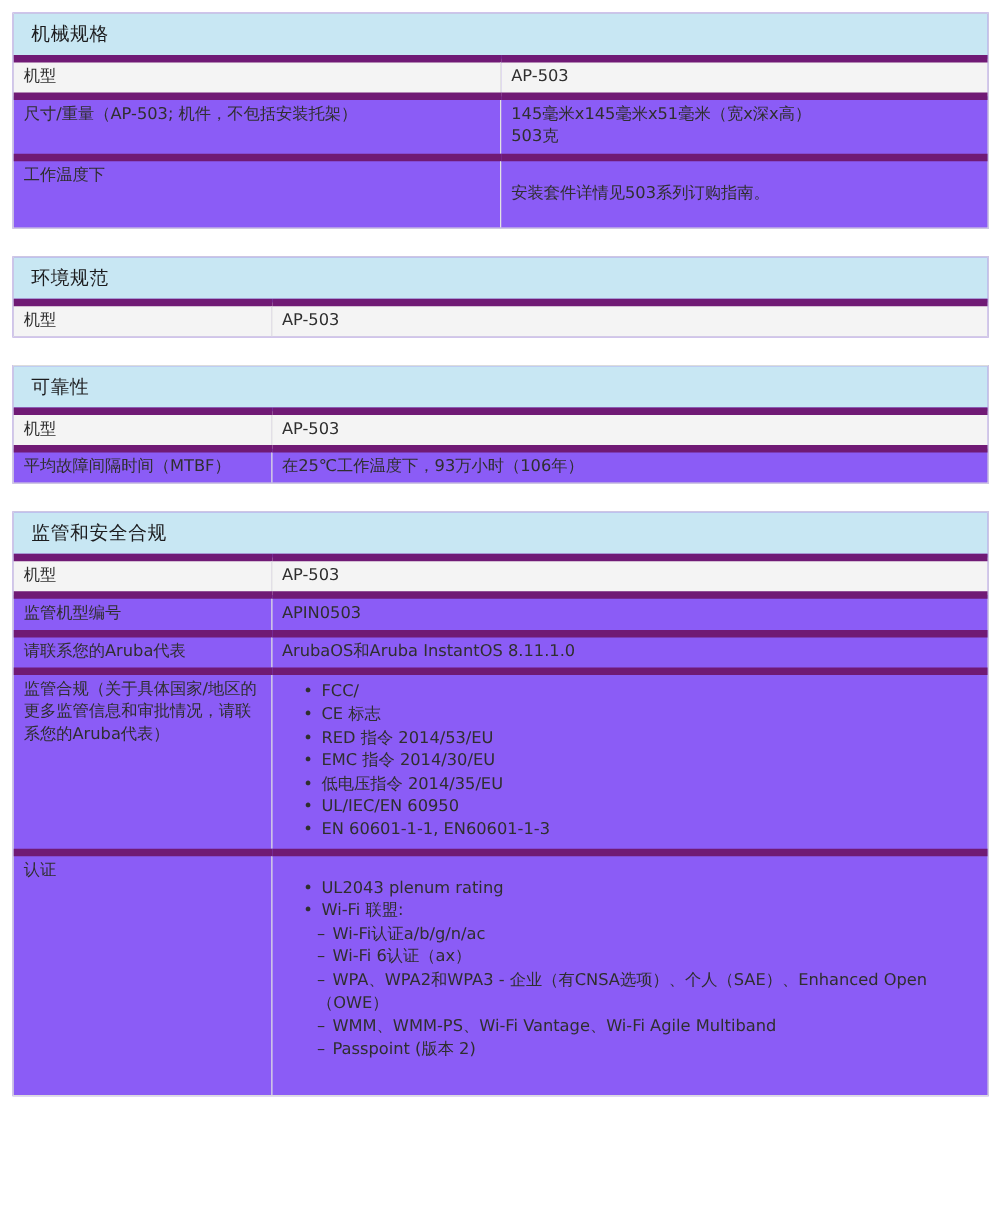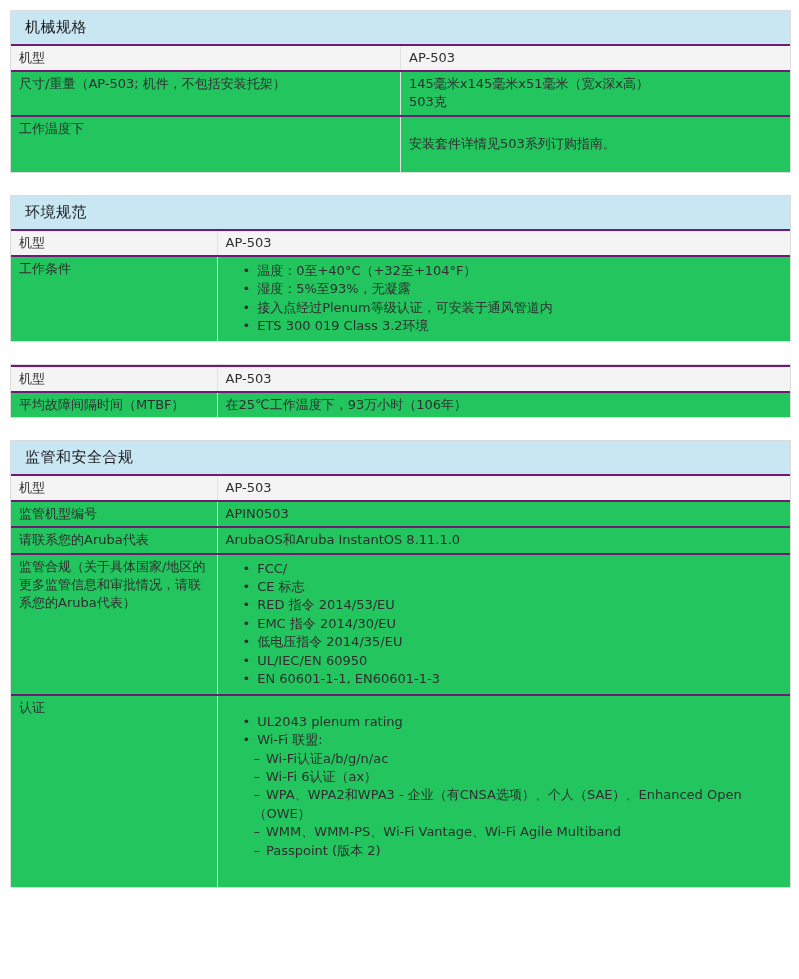--- a/index.html
+++ b/index.html
@@ -13,40 +13,40 @@
   .page {
     width: 799px;
     min-height: 979px;
     padding: 10px 8px 10px 10px;
     background: #ffffff;
   }
   .section {
     width: 781px;
     border: 1px solid #dcdcdc;
     margin-bottom: 22px;
-    background: #22c55e;
+    background: #8b5cf6;
   }
   .section:last-child { margin-bottom: 0; }
   .section-header {
     background: #c8e7f3;
     height: 33px;
     line-height: 33px;
     padding: 0 14px;
     font-size: 15px;
     color: #1c1c1e;
     letter-spacing: 0.5px;
   }
   table.spec-table {
     width: 100%;
     border-collapse: collapse;
     font-size: 13px;
     table-layout: fixed;
   }
   table.spec-table td {
-    border-top: 2px solid #701a75;
+    border-top: 6px solid #701a75;
     padding: 3px 8px;
     vertical-align: top;
     line-height: 1.4;
     word-wrap: break-word;
   }
   td.label-cell { border-right: 1px solid #e2e2e2; }
   tr.model-row td { background: #f4f4f4; }
   
   .cols-half td.label-cell { width: 50%; }
   .cols-narrow td.label-cell { width: 206px; }
@@ -109,36 +109,28 @@
   <div class="section">
     <div class="section-header">
       <span>环境规范</span>
     </div>
     <table class="spec-table cols-narrow">
       <tbody>
           <tr class="model-row">
         <td class="label-cell">机型</td>
         <td class="value-cell">AP-503</td>
       </tr>
-      <tr>
-        <td class="label-cell">工作条件</td>
-        <td class="value-cell">
-          <ul class="spec-list">
-            <li class="b">温度：0至+40°C（+32至+104°F）</li>
-            <li class="b">湿度：5%至93%，无凝露</li>
-            <li class="b">接入点经过Plenum等级认证，可安装于通风管道内</li>
-            <li class="b">ETS 300 019 Class 3.2环境</li>
-          </ul>
-        </td>
-      </tr>
     </tbody>
       </table>
   </div>
 
   <div class="section">
+    <div class="section-header">
+      <span>可靠性</span>
+    </div>
     <table class="spec-table cols-narrow">
       <tbody>
           <tr class="model-row">
         <td class="label-cell">机型</td>
         <td class="value-cell">AP-503</td>
       </tr>
       <tr>
         <td class="label-cell">平均故障间隔时间（MTBF）</td>
         <td class="value-cell">在25℃工作温度下，93万小时（106年）</td>
       </tr>

